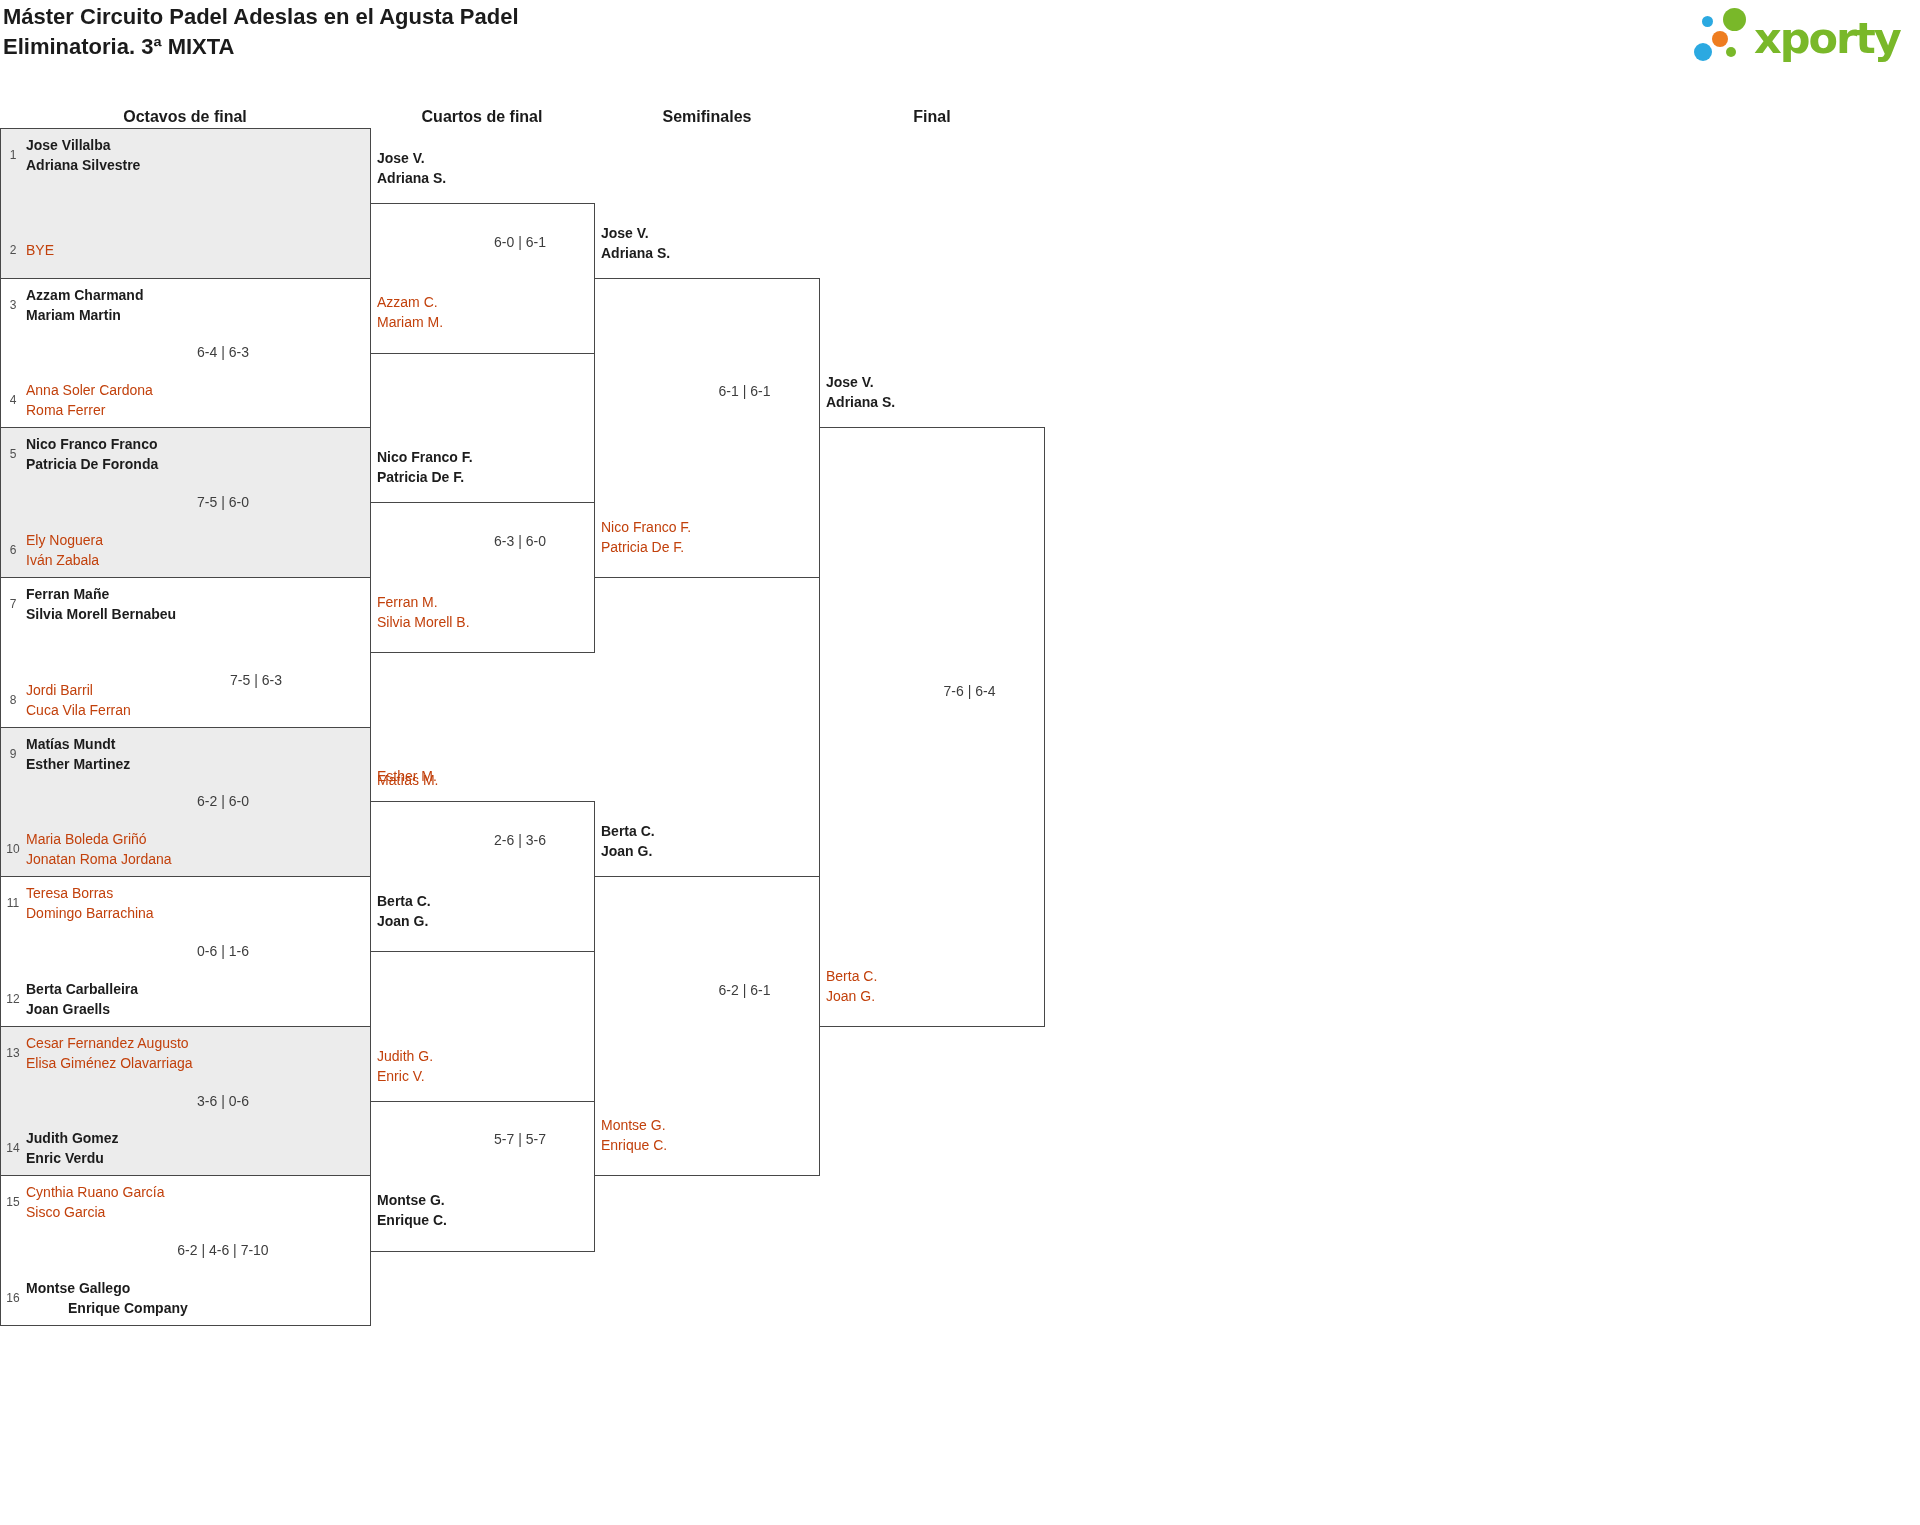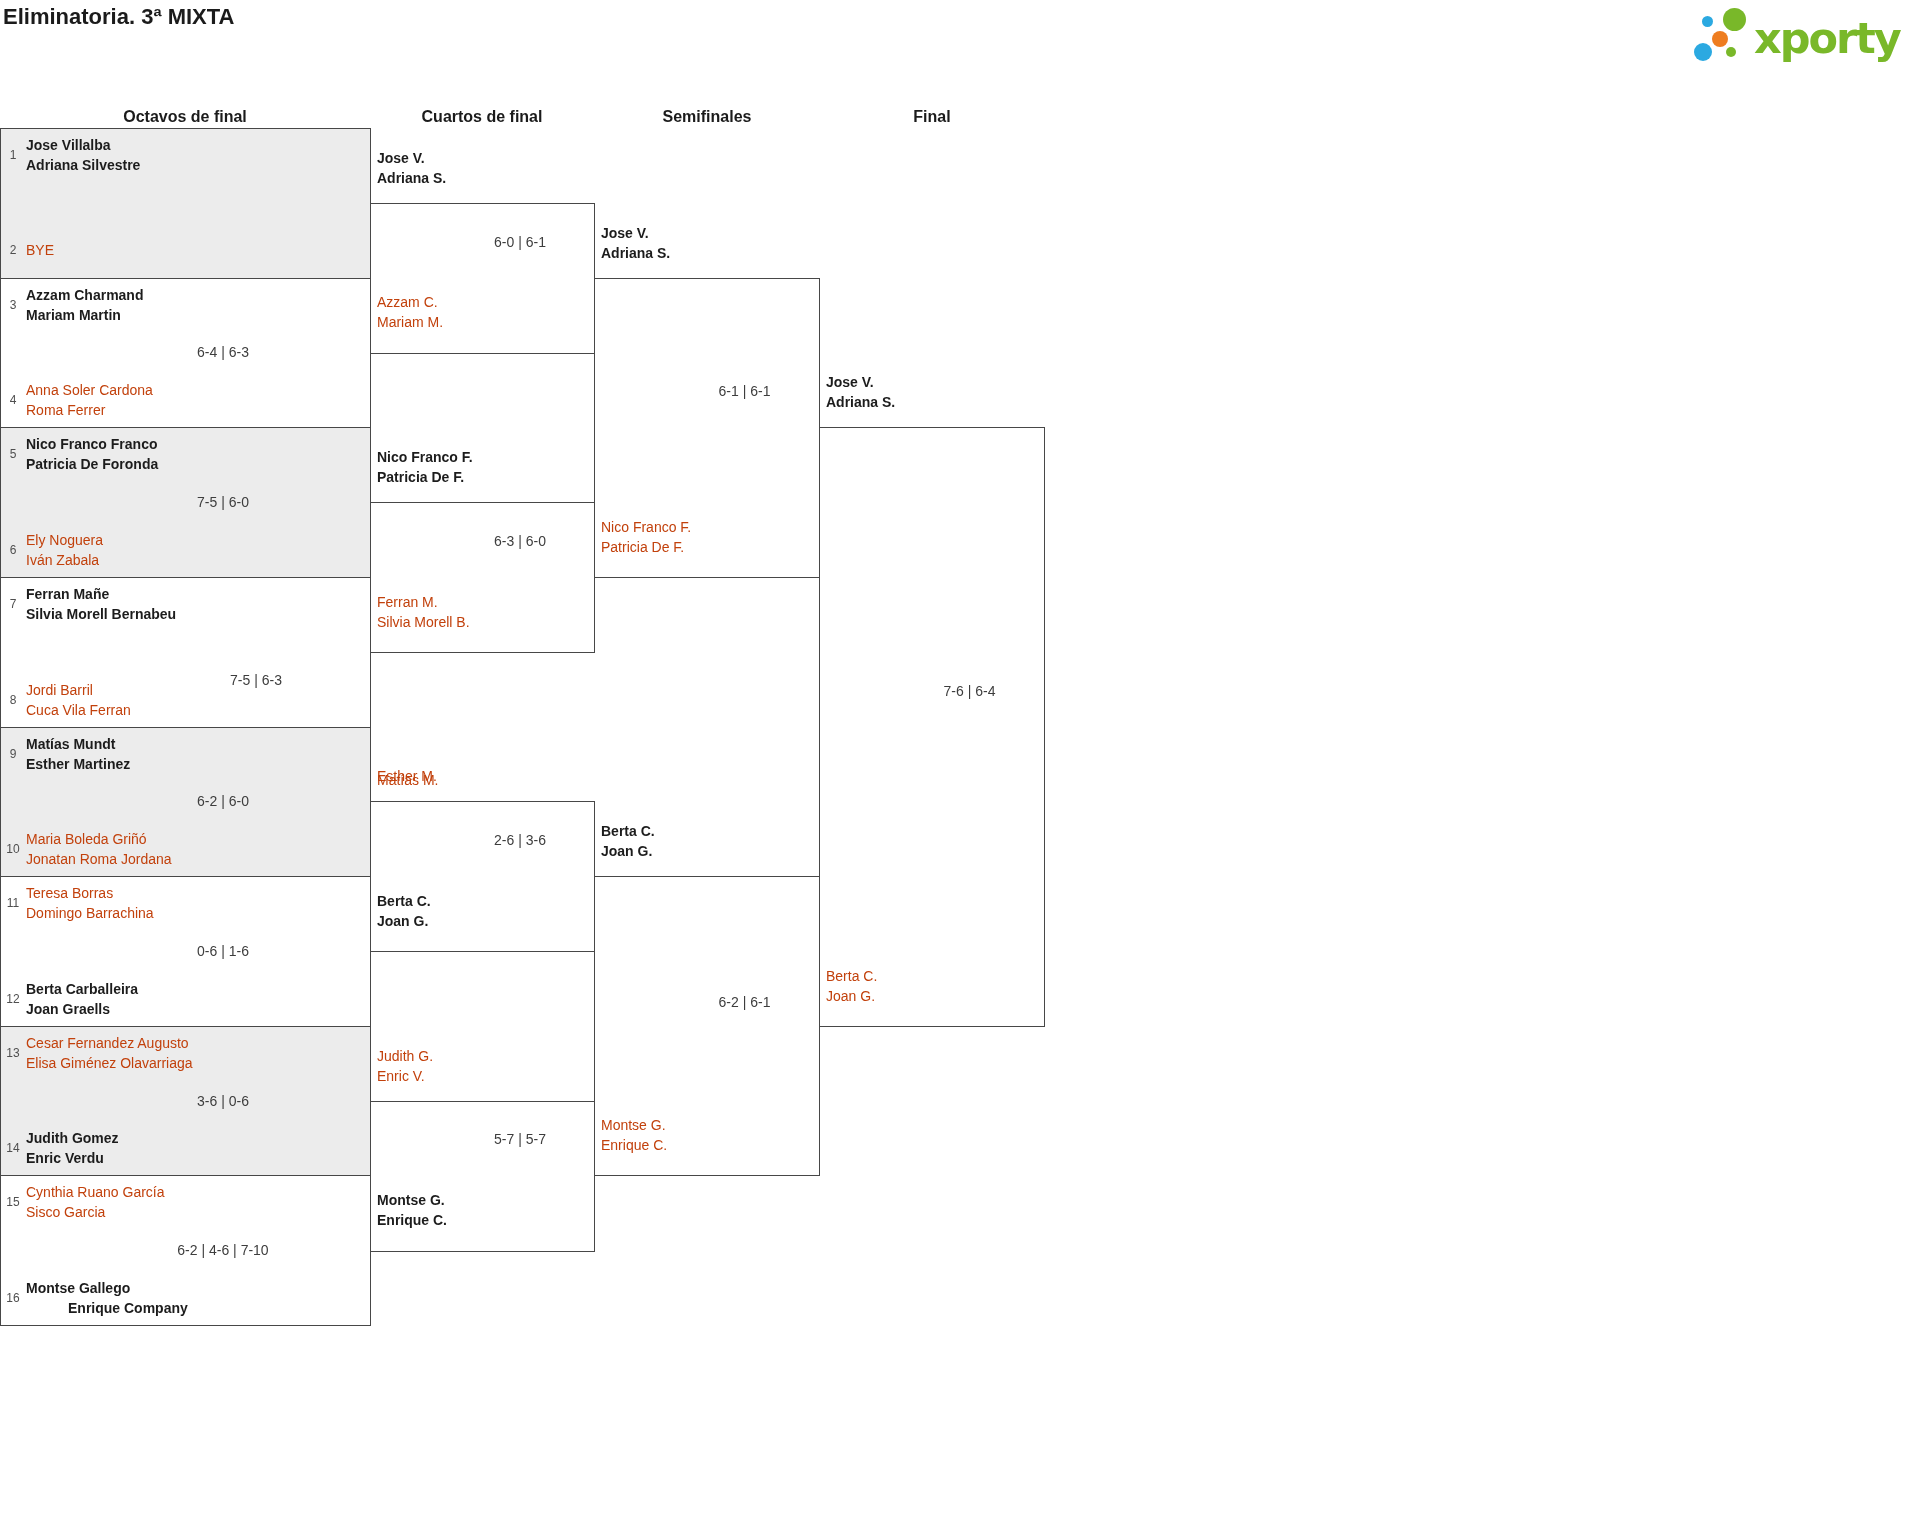--- a/index.html
+++ b/index.html
@@ -26,20 +26,21 @@
     position:absolute; left:86px; top:8px; font-family:"DejaVu Sans", sans-serif;
     font-size:43px; line-height:52px; font-weight:800; letter-spacing:-2px; white-space:nowrap;
   }
 </style>
 </head>
 <body>
 
 <div class="page">
 
   <div class="title-block">
+    <div class="title-line">Máster Circuito Padel Adeslas en el Agusta Padel</div>
     <div class="title-line">Eliminatoria. 3ª MIXTA</div>
   </div>
 
   <div class="logo">
     <span class="logo-dots" id="logo-dots"><span class="logo-dot" style="left: 33.5px; top: 11.5px; height: 11px; width: 11px; background: rgb(43, 169, 225);"></span><span class="logo-dot" style="left: 54.5px; top: 3.5px; height: 23px; width: 23px; background: rgb(121, 184, 41);"></span><span class="logo-dot" style="left: 44px; top: 27px; height: 16px; width: 16px; background: rgb(238, 125, 32);"></span><span class="logo-dot" style="left: 26px; top: 39px; height: 18px; width: 18px; background: rgb(43, 169, 225);"></span><span class="logo-dot" style="left: 58px; top: 43px; height: 10px; width: 10px; background: rgb(121, 184, 41);"></span></span>
     <span class="logo-text" id="logo-text" style="color: rgb(121, 184, 41);">xporty</span>
   </div>
 
   <div id="bracket">
       <div class="round-header" style="left: 185px;">Octavos de final</div>
@@ -136,21 +137,21 @@
       <div class="team winner" style="left: 601px; top: 223px;">Jose V.</div>
       <div class="team winner" style="left: 601px; top: 243px;">Adriana S.</div>
       <div class="team" style="left: 601px; top: 517px;">Nico Franco F.</div>
       <div class="team" style="left: 601px; top: 537px;">Patricia De F.</div>
       <div class="score" style="left: 594px; width: 225px; top: 381px;">6-1 | 6-1</div>
       <div class="round-rect" style="left: 594px; top: 876px; width: 226px; height: 300px;"></div>
       <div class="team winner" style="left: 601px; top: 821px;">Berta C.</div>
       <div class="team winner" style="left: 601px; top: 841px;">Joan G.</div>
       <div class="team" style="left: 601px; top: 1115px;">Montse G.</div>
       <div class="team" style="left: 601px; top: 1135px;">Enrique C.</div>
-      <div class="score" style="left: 594px; width: 225px; top: 980px; margin-top: 12px;">6-2 | 6-1</div>
+      <div class="score" style="left: 594px; width: 225px; top: 980px;">6-2 | 6-1</div>
       <div class="round-rect" style="left: 819px; top: 427px; width: 226px; height: 600px;"></div>
       <div class="team winner" style="left: 826px; top: 372px;">Jose V.</div>
       <div class="team winner" style="left: 826px; top: 392px;">Adriana S.</div>
       <div class="team" style="left: 826px; top: 966px;">Berta C.</div>
       <div class="team" style="left: 826px; top: 986px;">Joan G.</div>
       <div class="score" style="left: 819px; width: 225px; top: 681px;">7-6 | 6-4</div>
     </div>
 
 </div>
 

